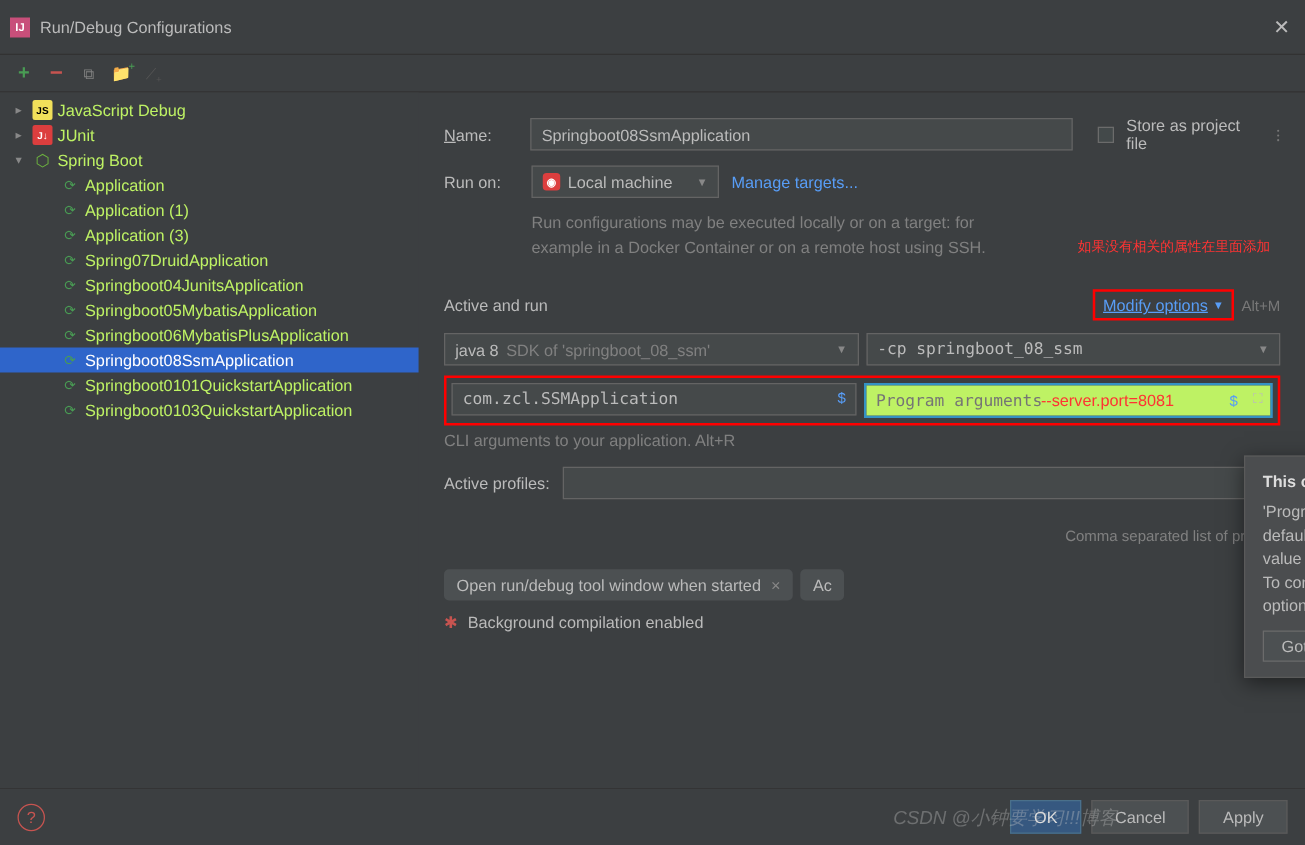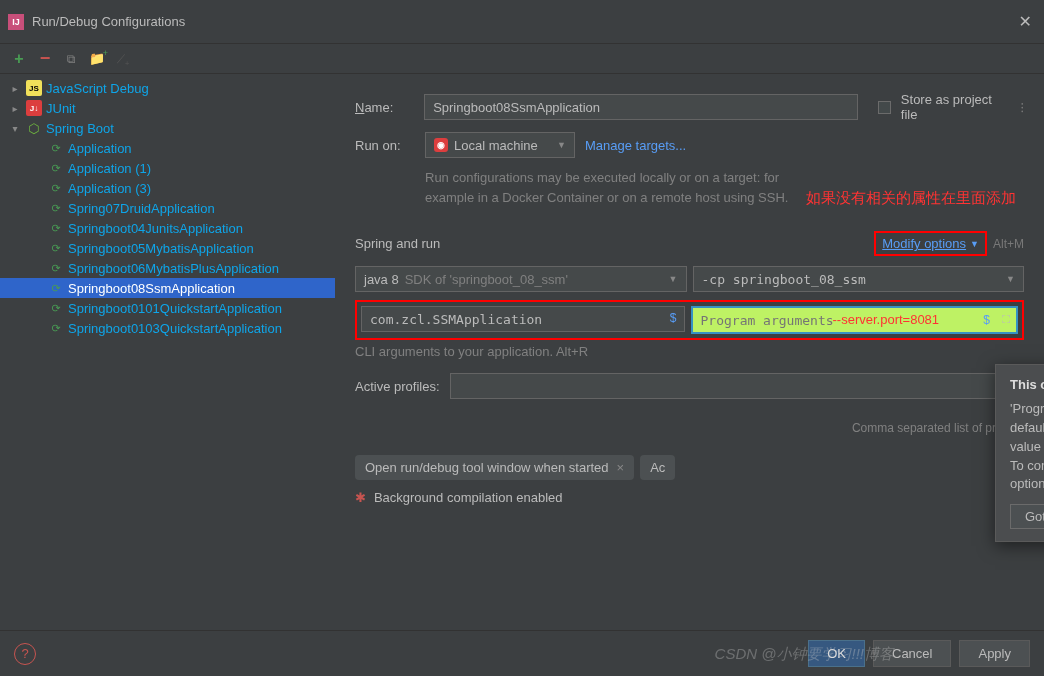--- a/index.html
+++ b/index.html
@@ -23,35 +23,35 @@
 .sidebar { width:335px; background:#3c3f41; overflow-y:auto; padding:4px 0; }
 .tree-item { display:flex; align-items:center; padding:2px 8px; cursor:pointer; gap:4px; min-height:20px; }
 .tree-item.selected { background:#2f65ca; color:white; }
 .tree-expand { width:14px; text-align:center; font-size:10px; color:#888; }
 .tree-icon { width:16px; height:16px; display:flex; align-items:center; justify-content:center; font-size:11px; }
 .icon-js { background:#f1e05a; color:#000; font-weight:bold; font-size:8px; border-radius:2px; }
 .icon-junit { background:#dc3e3e; color:#fff; font-weight:bold; font-size:8px; border-radius:2px; }
 .icon-spring { color:#6db33f; font-size:13px; }
 .icon-run { color:#499c54; font-size:11px; position:relative; }
 .icon-run::before { content:"⟳"; color:#499c54; }
-.tree-label { color:#0ea5e9; }
+.tree-label { color:#bef264; }
 .tree-item.selected .tree-label { color:#fff; }
 .tree-child2 { padding-left:48px; }
 
 .content { flex:1; background:#3c3f41; padding:18px 20px; overflow-y:auto; position:relative; }
 .form-row { display:flex; align-items:center; margin-bottom:10px; gap:10px; }
 .form-label { width:60px; color:#bbbbbb; }
 .form-label .ul { text-decoration:underline; }
 .input { background:#45494a; border:1px solid #646464; color:#bbbbbb; padding:4px 8px; font-size:13px; height:26px; }
 .select { background:#45494a; border:1px solid #646464; color:#bbbbbb; padding:3px 8px; height:26px; display:inline-flex; align-items:center; gap:6px; cursor:pointer; }
 .select .caret { margin-left:auto; font-size:9px; color:#888; }
 .link { color:#589df6; cursor:pointer; }
 .hint { color:#808080; font-size:13px; line-height:1.5; }
 .checkbox { width:13px; height:13px; border:1px solid #6b6b6b; background:#43494a; cursor:pointer; }
-.annotation-red { color:#ff3333; font-size:15px; position:absolute; right:28px; top:115px; }
+.annotation-red { color:#ff3333; font-size:11px; position:absolute; right:28px; top:115px; }
 .red-box { border:2px solid #ff0000; }
 
 .section-title { color:#bbbbbb; font-weight:500; margin:16px 0 10px; }
 .build-run-row { display:flex; align-items:center; justify-content:space-between; margin-bottom:10px; }
 .modify-options { color:#589df6; cursor:pointer; display:inline-flex; align-items:center; gap:4px; padding:3px 6px; }
 .shortcuts { color:#787878; font-size:12px; }
 
 .sdk-row { display:flex; gap:6px; margin-bottom:8px; }
 .sdk-select { flex:1; display:flex; align-items:center; }
 .sdk-gray { color:#808080; }
@@ -189,21 +189,21 @@
         <span>Local machine</span>
         <span class="caret">▼</span>
       </div>
       <span class="link">Manage targets...</span>
     </div>
 
     <div class="hint" style="margin-left:70px;max-width:400px">Run configurations may be executed locally or on a target: for example in a Docker Container or on a remote host using SSH.</div>
     <div class="annotation-red">如果没有相关的属性在里面添加</div>
 
     <div class="build-run-row" style="margin-top:24px">
-      <div class="section-title" style="margin:0">Spring and run</div>
+      <div class="section-title" style="margin:0">Active and run</div>
       <div style="display:flex;align-items:center;gap:6px">
         <span class="modify-options red-box">
           <span style="text-decoration:underline">Modify options</span>
           <span style="font-size:9px;color:#589df6">▼</span>
         </span>
         <span class="shortcuts">Alt+M</span>
       </div>
     </div>
 
     <div class="sdk-row">

